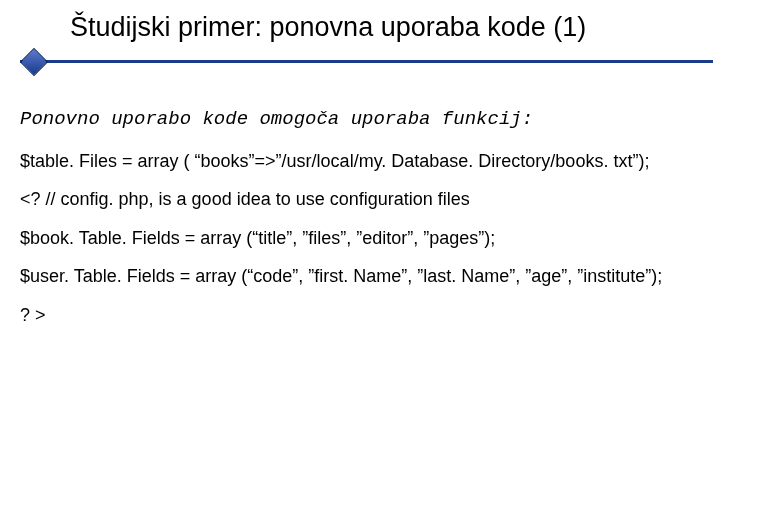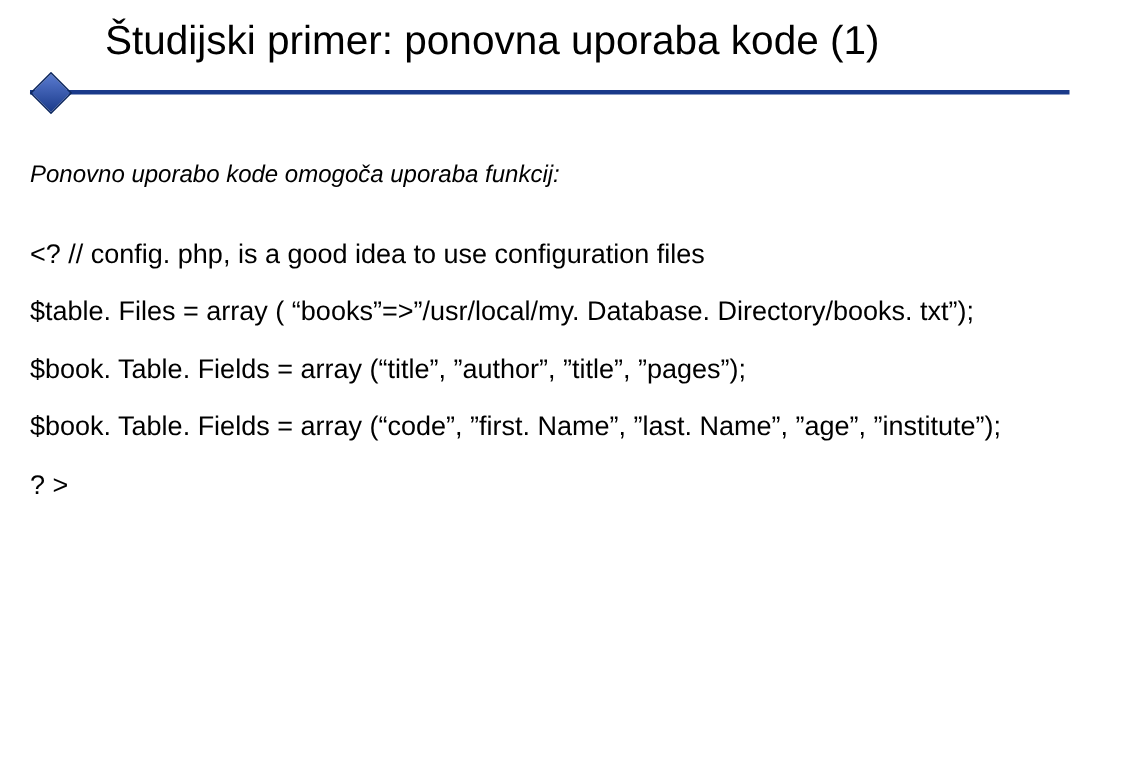--- a/index.html
+++ b/index.html
@@ -49,23 +49,23 @@
     border: 1px solid #0d2860;
   }
   .body {
     position: absolute;
     top: 108px;
     left: 20px;
     right: 30px;
   }
   .intro {
     font-style: italic;
-    font-size: 16px;
-    margin-bottom: 32px;
-    font-family: Liberation Sans, sans-serif;
+    font-size: 19px;
+    margin-bottom: 20px;
+    font-family: Liberation Mono, monospace;
   }
   .code-line {
     font-size: 18px;
     font-family: Verdana, Arial, sans-serif;
     line-height: 1.3;
     margin-bottom: 15px;
     white-space: nowrap;
   }
 </style>
 </head>
@@ -76,20 +76,20 @@
   <div class="title-area">
     <div class="title">Študijski primer: ponovna uporaba kode (1)</div>
   </div>
 
   <div class="rule"></div>
   <div class="diamond"></div>
 
   <div class="body">
     <div class="intro">Ponovno uporabo kode omogoča uporaba funkcij:</div>
 
+    <div class="code-line">$table. Files = array ( “books”=&gt;”/usr/local/my. Database. Directory/books. txt”);</div>
     <div class="code-line">&lt;? // config. php, is a good idea to use configuration files</div>
-    <div class="code-line">$table. Files = array ( “books”=&gt;”/usr/local/my. Database. Directory/books. txt”);</div>
-    <div class="code-line">$book. Table. Fields = array (“title”, ”author”, ”title”, ”pages”);</div>
-    <div class="code-line">$book. Table. Fields = array (“code”, ”first. Name”, ”last. Name”, ”age”, ”institute”);</div>
+    <div class="code-line">$book. Table. Fields = array (“title”, ”files”, ”editor”, ”pages”);</div>
+    <div class="code-line">$user. Table. Fields = array (“code”, ”first. Name”, ”last. Name”, ”age”, ”institute”);</div>
     <div class="code-line">? &gt;</div>
   </div>
 
 </div>
 
 </body></html>

